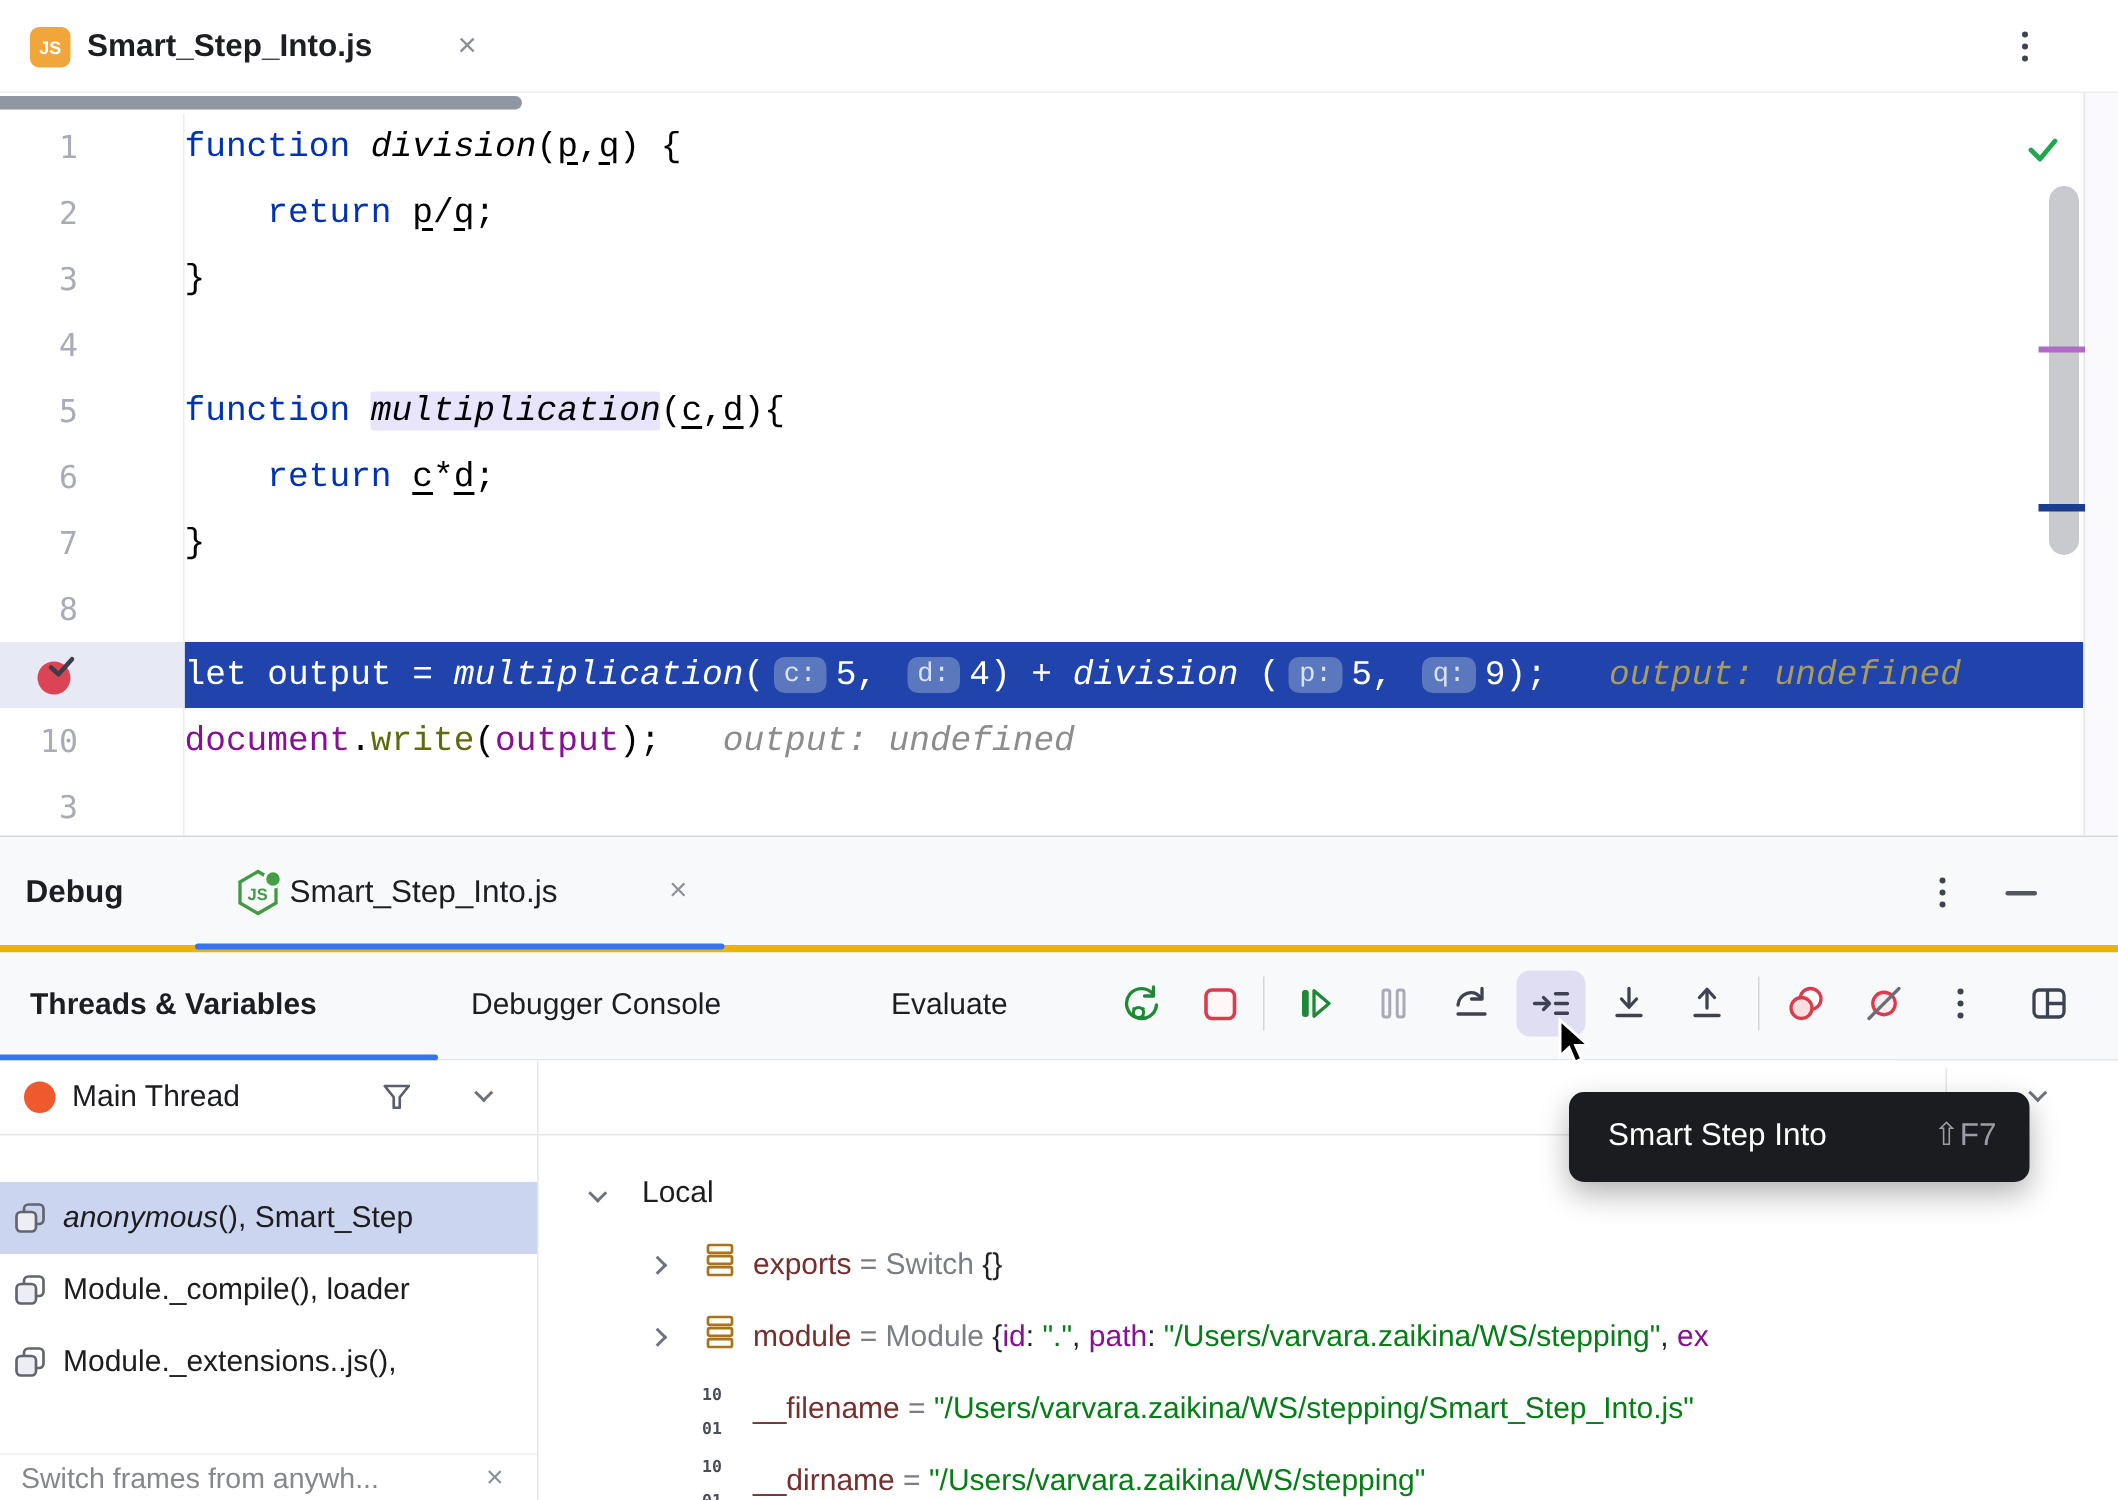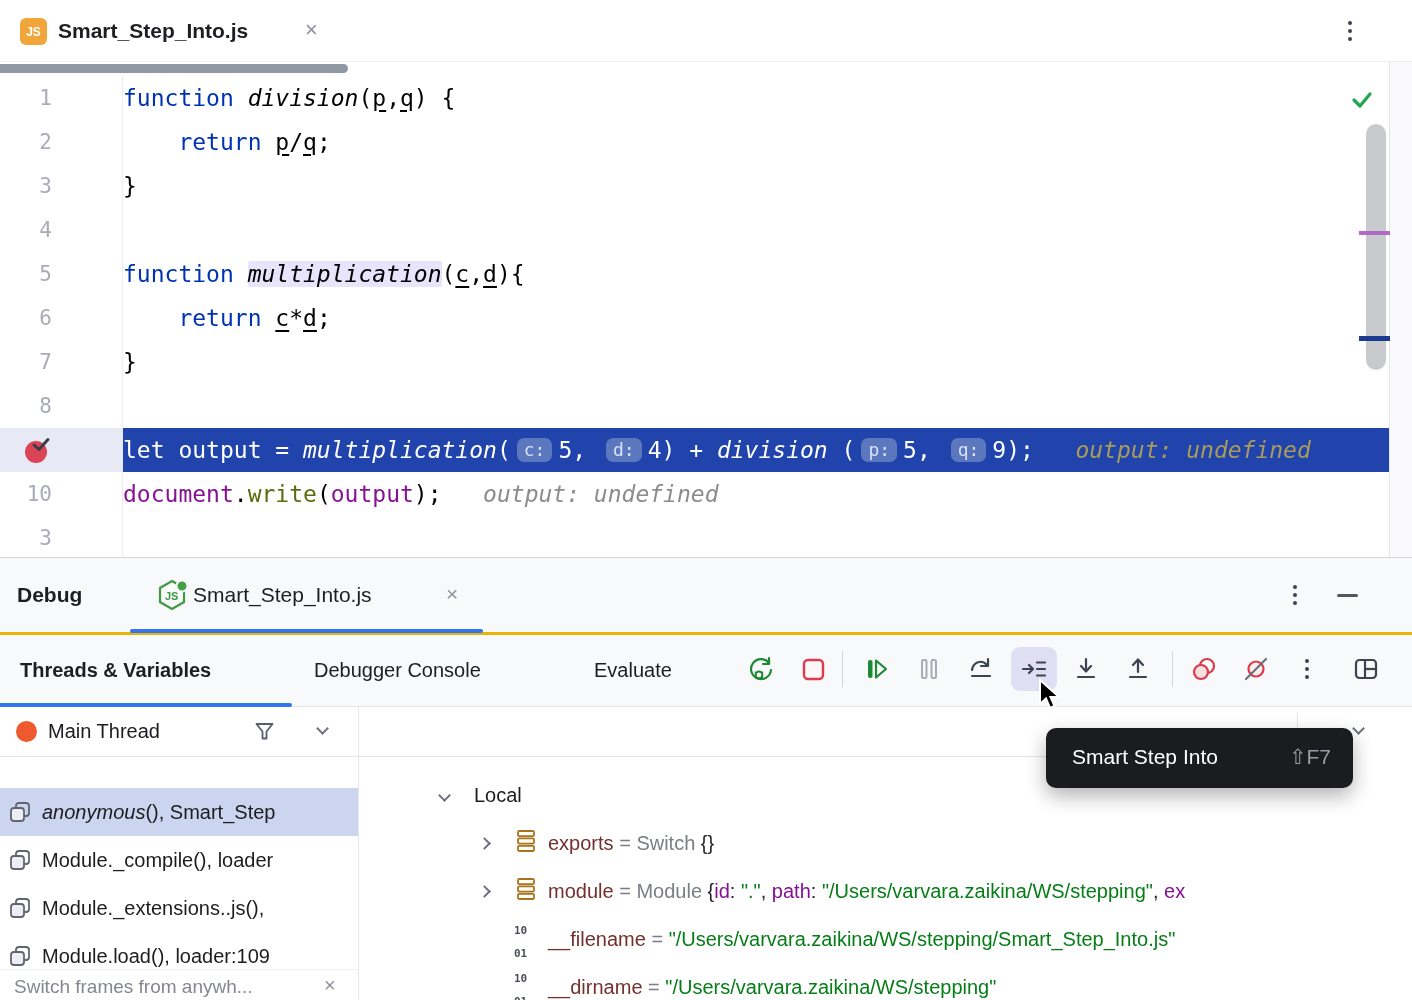--- a/index.html
+++ b/index.html
@@ -16,21 +16,21 @@
   .kebab { position:absolute; width:14px; height:26px; display:flex; flex-direction:column; align-items:center; justify-content:center; gap:4px; }
   .kebab i { width:4px; height:4px; border-radius:50%; background:#3E4350; }
   .editor-kebab { left:1343px; top:18px; }
   .hscroll { position:absolute; left:0; top:64px; width:348px; height:9px; background:#8F97A3; border-radius:0 5px 5px 0; }
 
   .code-area { position:absolute; left:0; top:76px; width:1389px; height:481px; overflow:hidden;
                font-family:"DejaVu Sans Mono", monospace; font-size:23px; }
   .code-row { display:flex; height:44px; }
   .gutter { width:123px; flex:0 0 123px; position:relative; border-right:1px solid #ECEDF1; }
   .lnum { display:block; width:52px; text-align:right; line-height:44px; color:#A9ACB6; font-size:21px; }
-  .code { flex:1; white-space:pre; line-height:44px; color:#000; overflow:hidden; }
+  .code { flex:1; white-space:pre; line-height:44px; color:#000; overflow:hidden;font-family:Liberation Mono, monospace; }
   .code-row.exec .gutter { background:#E7E9F5; border-right-color:#E7E9F5; }
   .code-row.exec .code { background:#2043AC; }
   .gutter .bp { position:absolute; left:24px; top:9px; }
 
   .tok.kw   { color:#0033B3; }
   .tok.fn   { color:#000; font-style:italic; }
   .tok.hl   { background:#E7E4FB; border-radius:2px; }
   .tok.param{ text-decoration:underline; text-underline-offset:4px; }
   .tok.glob { color:#871094; }
   .tok.meth { color:#5F6B0C; }
@@ -41,21 +41,21 @@
                     padding:0 7px; border-radius:7px; margin:0 6px; position:relative; top:-2px; }
 
   .right-strip { position:absolute; left:1389px; top:62px; width:23px; height:495px; background:#FAFAFC; border-left:1px solid #E3E5EA; }
   .editor-check { position:absolute; left:1350px; top:88px; }
   .vscroll-thumb { position:absolute; left:1366px; top:124px; width:20px; height:246px; background:#C0C1C6; border-radius:10px; opacity:.85; }
   .mark-purple { position:absolute; left:1359px; top:231px; width:31px; height:4px; background:#B26AC9; }
   .mark-navy   { position:absolute; left:1359px; top:336px; width:31px; height:5px; background:#1C3D8F; }
 
   
   .debug { position:absolute; left:0; top:557px; width:1412px; height:443px; background:#fff; border-top:1px solid #D3D5DB; }
-  .dbg-header { position:absolute; left:0; top:0; width:1412px; height:77px; background:#F8F9FB; border-bottom:3px solid #eab308; }
+  .dbg-header { position:absolute; left:0; top:0; width:1412px; height:77px; background:#F8F9FB; border-bottom:5px solid #eab308; }
   .dbg-title { position:absolute; left:17px; top:0; height:77px; line-height:74px; font-size:21px; font-weight:700; color:#1D1E22; }
   .sess-icon { position:absolute; left:156px; top:20px; }
   .sess-label { position:absolute; left:193px; top:0; height:77px; line-height:74px; font-size:21px; color:#1D1E22; }
   .sess-close { position:absolute; left:446px; top:0; height:77px; line-height:72px; font-size:21px; color:#8E9199; }
   .sess-underline { position:absolute; left:130px; top:71px; width:353px; height:4px; border-radius:2px; background:#3574F0; }
   .dbg-kebab { left:1288px; top:24px; }
   .dbg-min { position:absolute; left:1337px; top:36px; width:21px; height:3px; background:#53565F; border-radius:2px; }
 
   .dbg-tabs { position:absolute; left:0; top:77px; width:1412px; height:72px; background:#F8F9FB; border-bottom:1px solid #E4E6EA; }
   .dbg-tab { position:absolute; top:0; height:72px; line-height:70px; font-size:20px; color:#1D1E22; }
@@ -82,21 +82,21 @@
   .frames { position:absolute; left:0; top:230px; width:358px; height:196px; overflow:hidden; }
   .frame-row { display:flex; align-items:center; height:48px; padding-left:8px; white-space:nowrap; overflow:hidden; font-size:20px; color:#1D1D1F; }
   .frame-row.sel { background:#CBD5F0; }
   .frame-row .ic { flex:0 0 24px; margin-right:10px; }
   .frame-row em { font-style:italic; }
   .frames-hint { position:absolute; left:0; top:411px; width:358px; height:32px; border-top:1px solid #EFF0F3;padding-left:47px; }
   .hint-text { position:absolute; left:14px; top:6px; font-size:19px; color:#85878F; }
   .hint-close { position:absolute; left:324px; top:4px; font-size:20px; color:#8C909B; }
 
   .vars { position:absolute; left:359px; top:213px; width:1053px; height:230px; overflow:hidden; }
-  .var-row { display:flex; align-items:center; height:48px; white-space:nowrap; overflow:hidden; font-size:20px;margin-left:46px; }
+  .var-row { display:flex; align-items:center; height:48px; white-space:nowrap; overflow:hidden; font-size:20px; }
   .chev-box { width:20px; display:flex; justify-content:center; flex:0 0 20px; }
   .var-row .vic { margin-left:20px; flex:0 0 24px; }
   .var-row .vic.noshift { margin-left:0; }
   .prim-icon { font-family:"DejaVu Sans Mono", monospace; font-weight:bold; font-size:11px; line-height:10px; color:#4A4E59; width:24px; text-align:center; white-space:pre; }
   .vname { margin-left:10px; color:#74302F; }
   .vscope { margin-left:20px; color:#1D1D1F; }
   .vtok { white-space:pre; }
   .v-eq { color:#7B7E85; } .v-gray { color:#7B7E85; } .v-dark { color:#1F2126; }
   .v-key { color:#871094; } .v-str { color:#067D17; }
 
@@ -340,27 +340,20 @@
             <rect x="3" y="8" width="13" height="13" rx="3" fill="#EDEDF6" stroke="#62656F" stroke-width="1.8"></rect>
           </svg>
           <span>Module._compile(), loader</span>
         </div>
         <div class="frame-row">
           <svg class="ic" width="24" height="24" viewBox="0 0 24 24">
             <rect x="8" y="3" width="13" height="13" rx="3" fill="none" stroke="#62656F" stroke-width="1.8"></rect>
             <rect x="3" y="8" width="13" height="13" rx="3" fill="#EDEDF6" stroke="#62656F" stroke-width="1.8"></rect>
           </svg>
           <span>Module._extensions..js(),</span>
-        </div>
-        <div class="frame-row">
-          <svg class="ic" width="24" height="24" viewBox="0 0 24 24">
-            <rect x="8" y="3" width="13" height="13" rx="3" fill="none" stroke="#62656F" stroke-width="1.8"></rect>
-            <rect x="3" y="8" width="13" height="13" rx="3" fill="#EDEDF6" stroke="#62656F" stroke-width="1.8"></rect>
-          </svg>
-          <span>Module.load(), loader:109</span>
         </div>
       </div>
     <div class="frames-hint">
       <div class="hint-text">Switch frames from anywh...</div>
       <div class="hint-close">×</div>
     </div>
 
     <div class="vars">
         <div class="var-row" style="padding-left: 29px;">
           <span class="chev-box">

